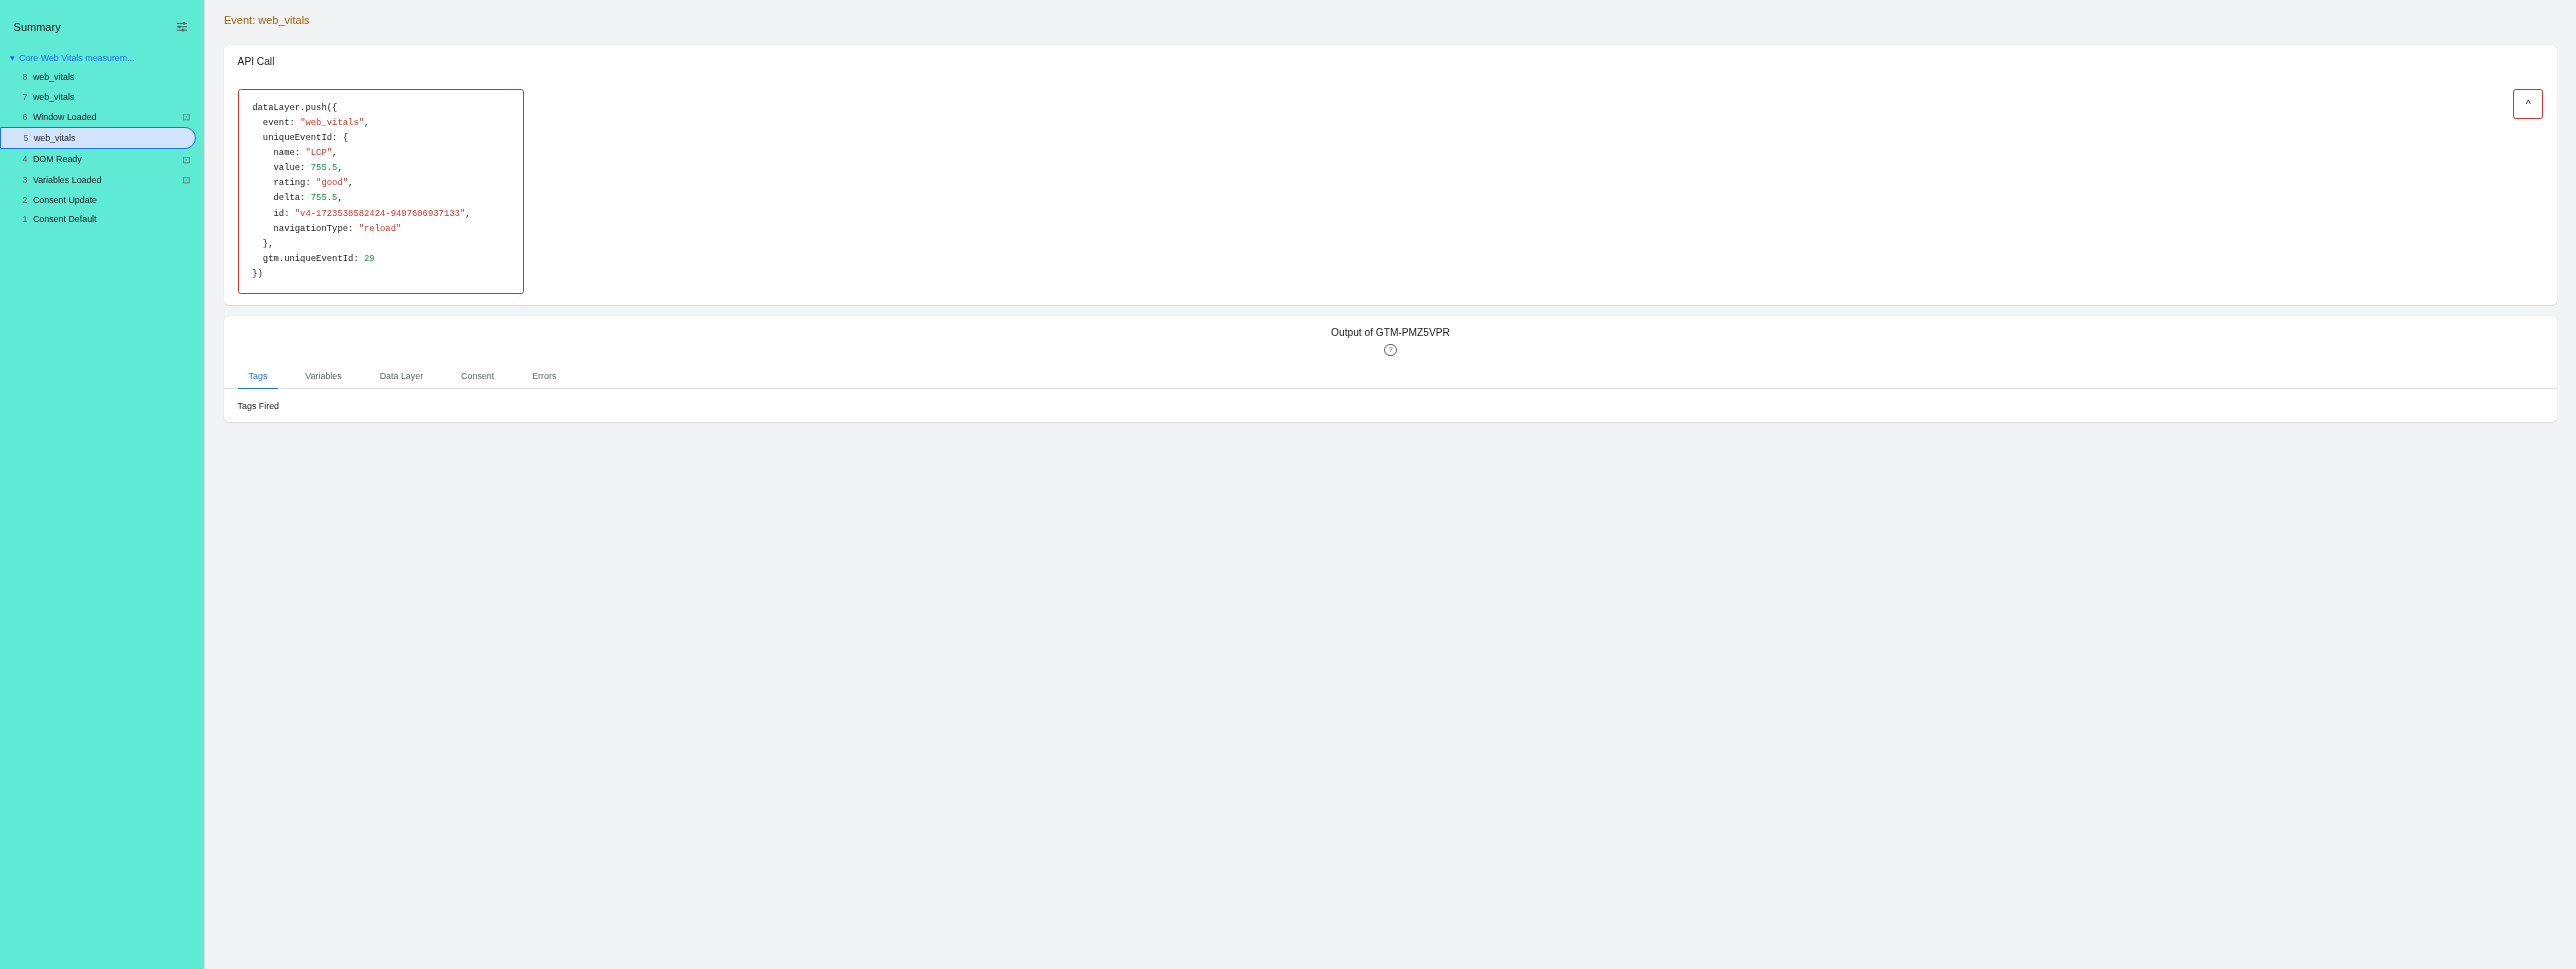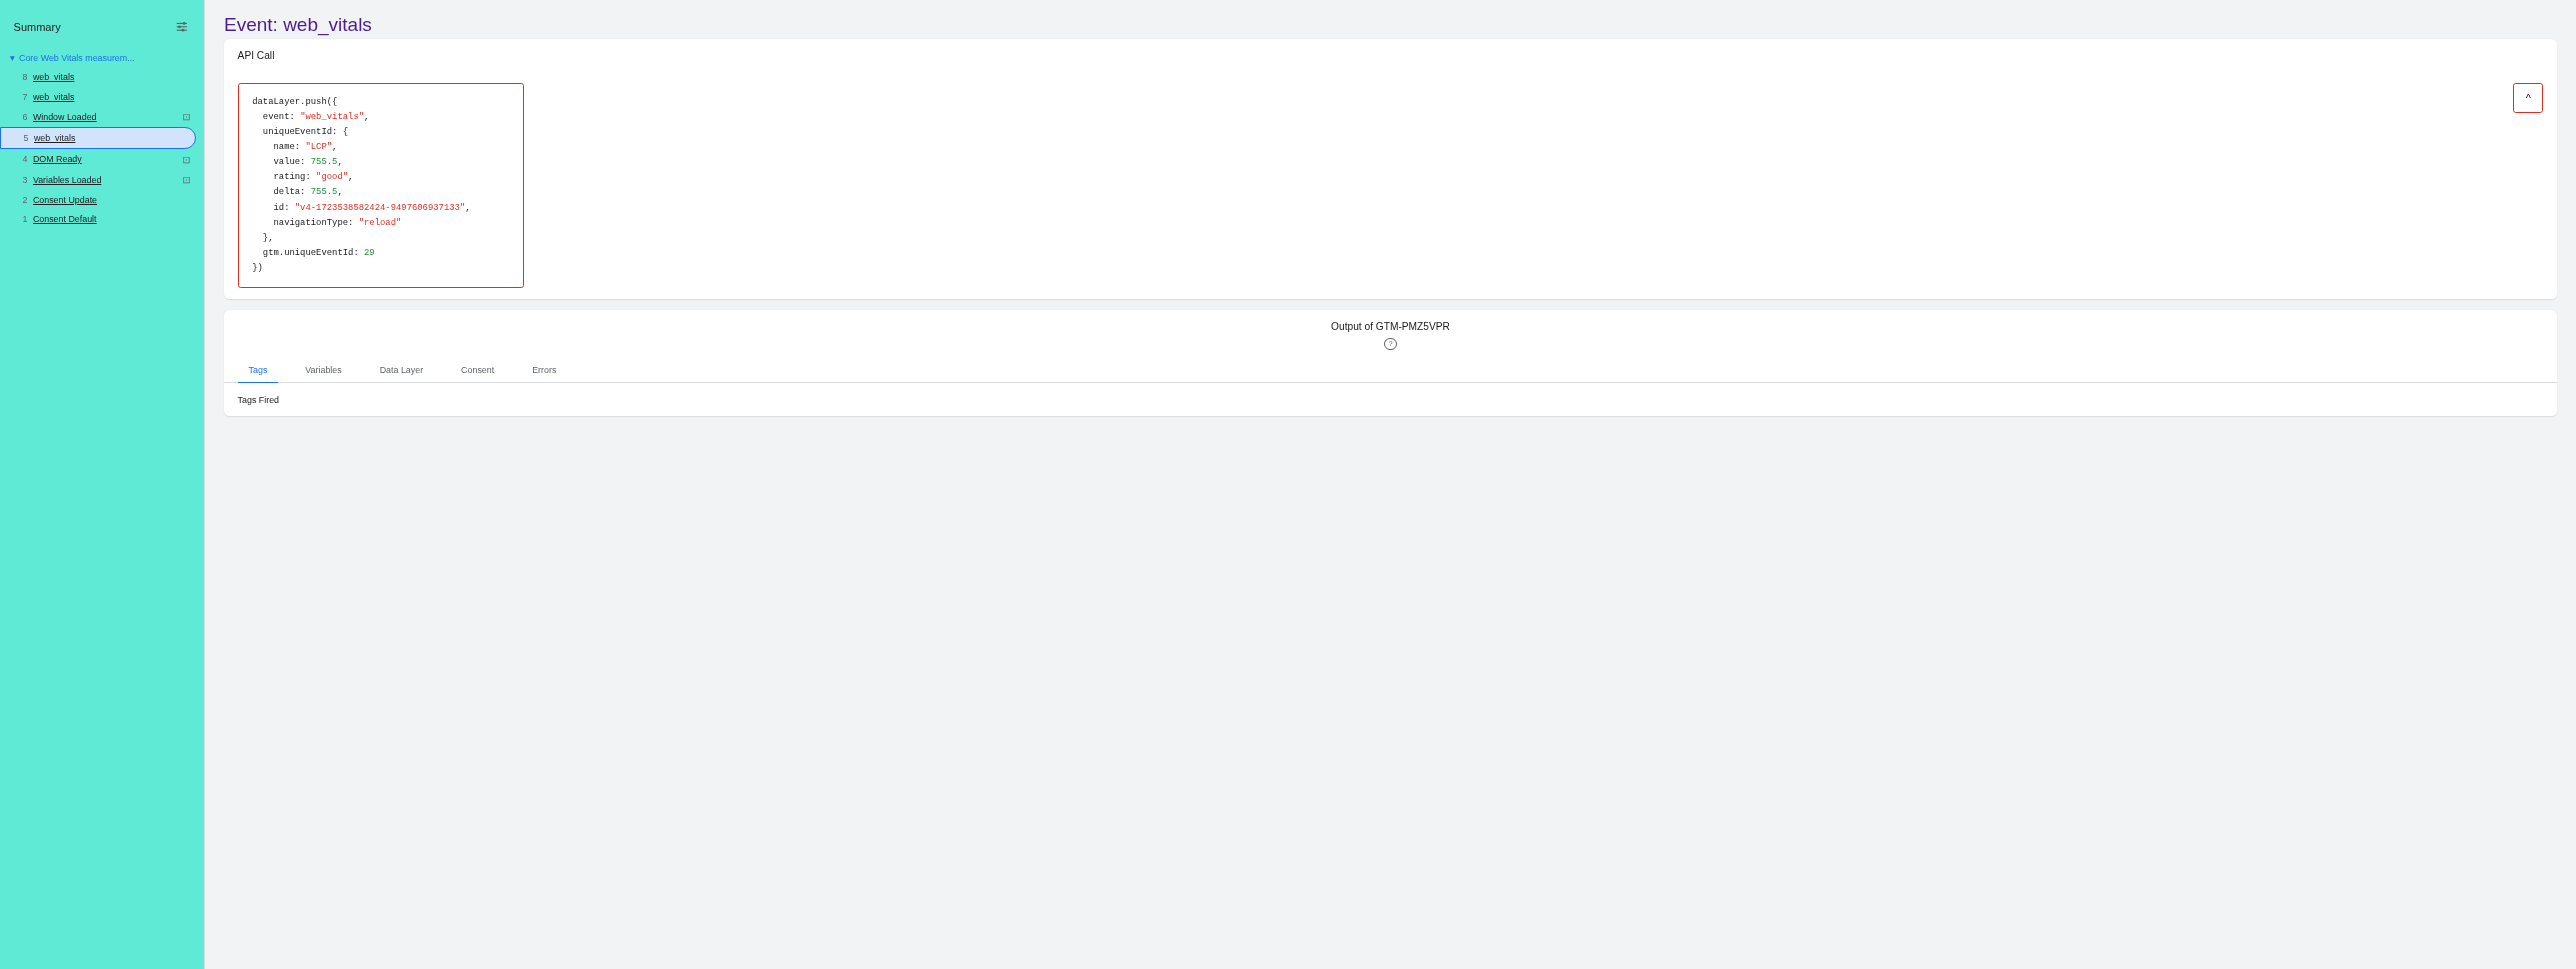--- a/index.html
+++ b/index.html
@@ -101,41 +101,40 @@
       font-size: 8.9px;
       min-width: 11px;
       text-align: right;
     }
 
     .sidebar-item-label {
       flex: 1;
       overflow: hidden;
       text-overflow: ellipsis;
       white-space: nowrap;
-      text-decoration: underline;
     }
 
     .sidebar-item-icon {
       font-size: 9.5px;
       color: #5f6368;
     }
 
     
     .main {
       flex: 1;
       overflow-y: auto;
       padding: 13.6px 19px;
       background: #f1f3f4;
     }
 
     .page-title {
-      font-size: 19px;
+      font-size: 11px;
       font-weight: 400;
-      color: #4c1d95;
-      margin-bottom: 3px;
+      color: #a16207;
+      margin-bottom: 19px;
     }
 
     .card {
       background: #fff;
       border-radius: 5.5px;
       margin-bottom: 11px;
       overflow: hidden;
       box-shadow: 0 0.7px 1.4px rgba(0,0,0,0.1);
     }
 

